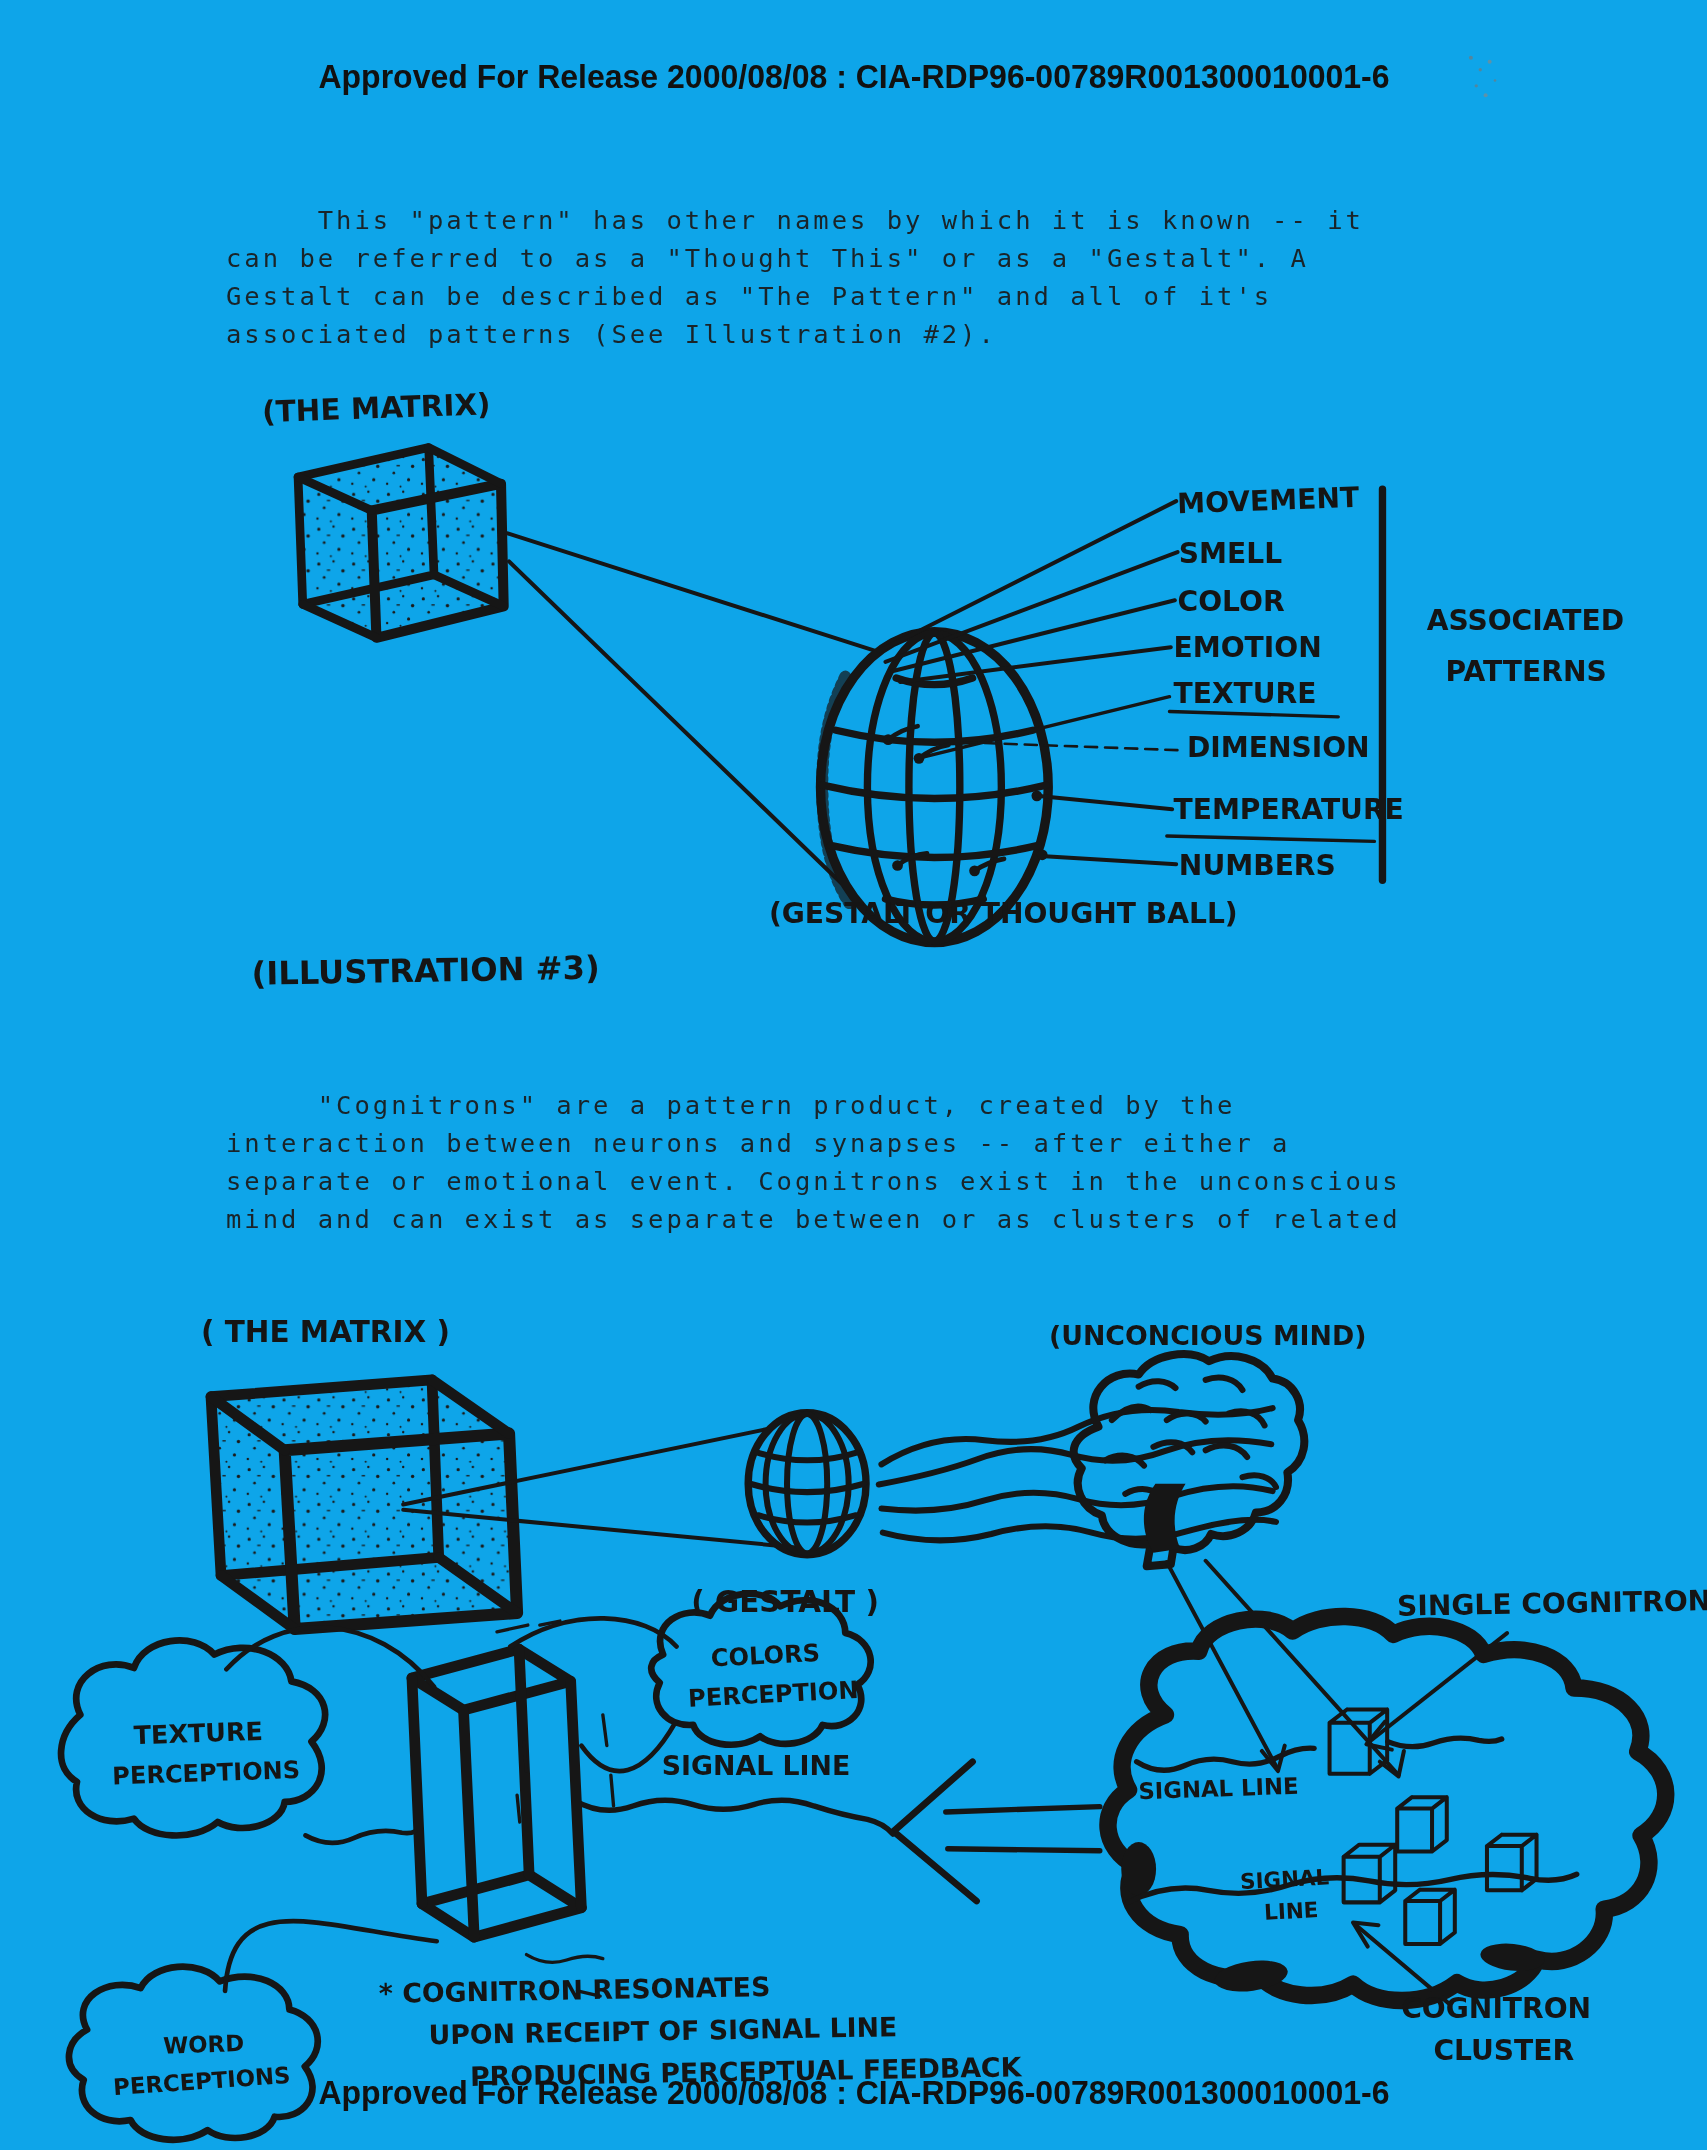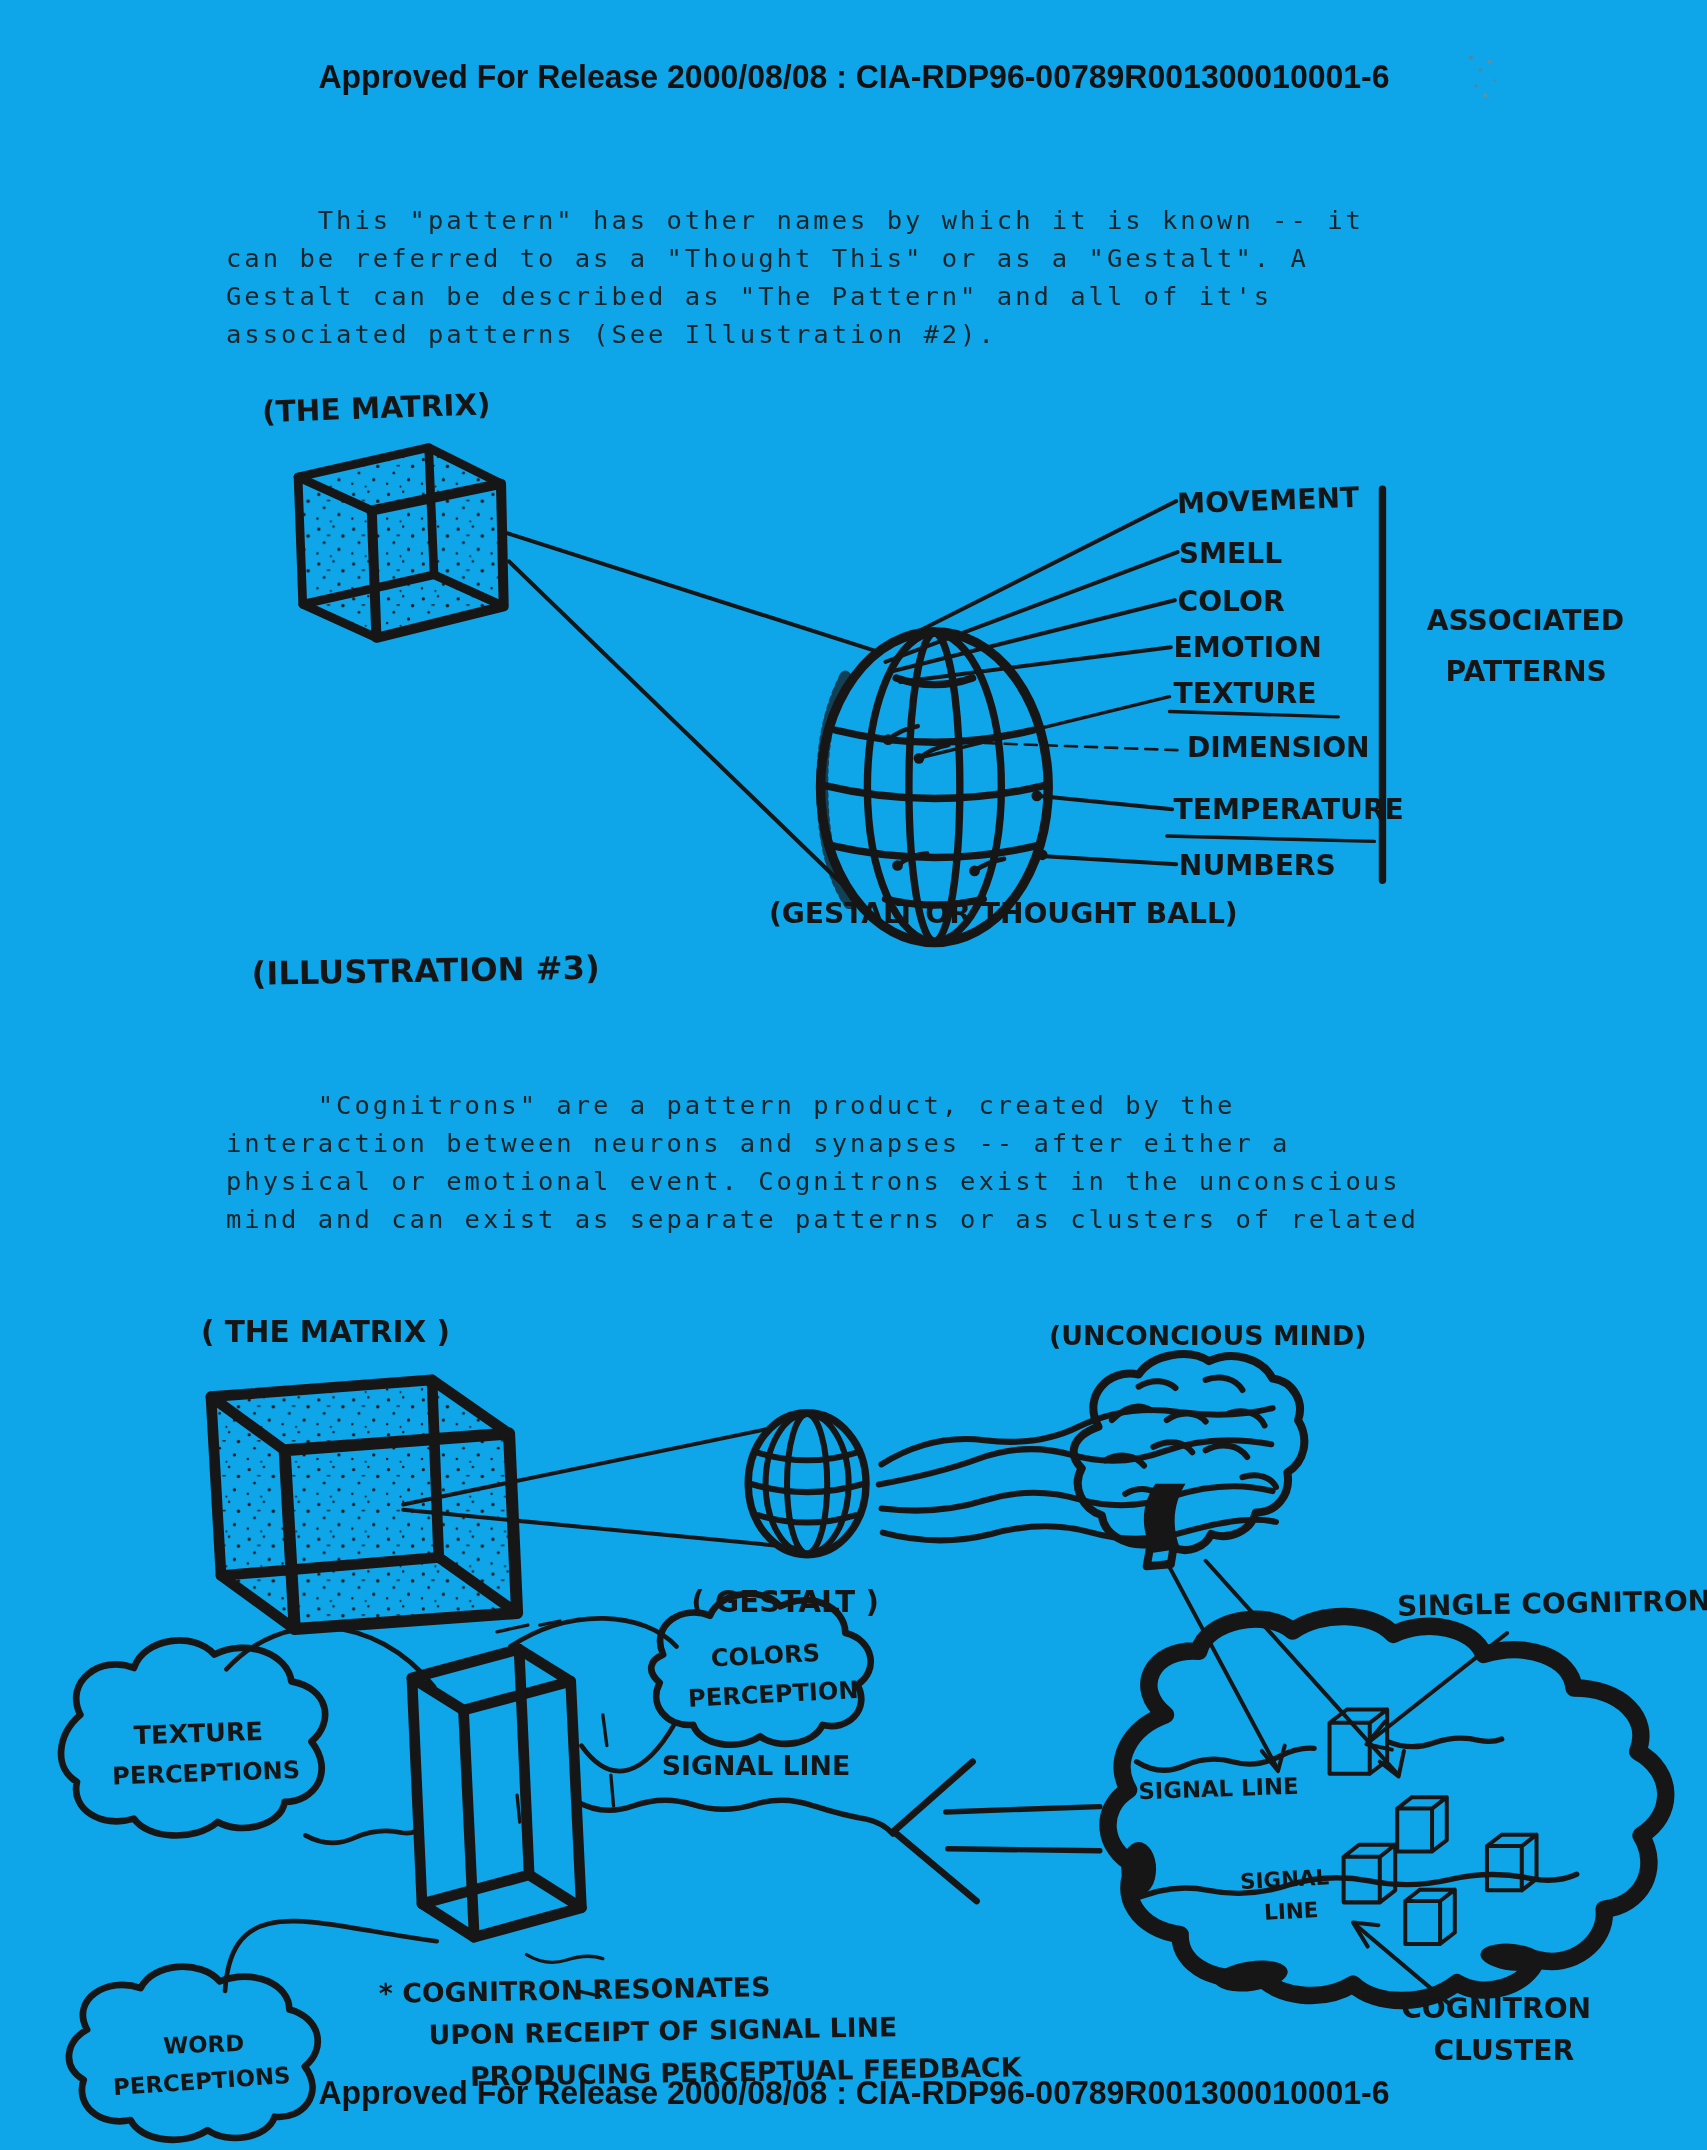--- a/index.html
+++ b/index.html
@@ -41,22 +41,22 @@
   <div class="typed" id="p1">
     <div class="tw-line">     This "pattern" has other names by which it is known -- it</div>
     <div class="tw-line">can be referred to as a "Thought This" or as a "Gestalt". A</div>
     <div class="tw-line">Gestalt can be described as "The Pattern" and all of it's</div>
     <div class="tw-line">associated patterns (See Illustration #2).</div>
   </div>
 
   <div class="typed" id="p2">
     <div class="tw-line">     "Cognitrons" are a pattern product, created by the</div>
     <div class="tw-line">interaction between neurons and synapses -- after either a</div>
-    <div class="tw-line">physical or emotional event. Cognitrons exist in the unconscious</div>
-    <div class="tw-line">mind and can exist as separate patterns or as clusters of related</div>
+    <div class="tw-line">separate or emotional event. Cognitrons exist in the unconscious</div>
+    <div class="tw-line">mind and can exist as separate between or as clusters of related</div>
   </div>
 
   <svg class="art" width="1708" height="2151" viewBox="0 0 2550 3211">
     <defs>
       <pattern id="speck" width="52" height="52" patternUnits="userSpaceOnUse">
         <circle cx="8" cy="10" r="2.4" fill="#1a1a1a"></circle>
         <circle cx="30" cy="6" r="1.8" fill="#1a1a1a"></circle>
         <circle cx="44" cy="20" r="2.6" fill="#1a1a1a"></circle>
         <circle cx="16" cy="30" r="2.0" fill="#1a1a1a"></circle>
         <circle cx="38" cy="40" r="2.4" fill="#1a1a1a"></circle>

